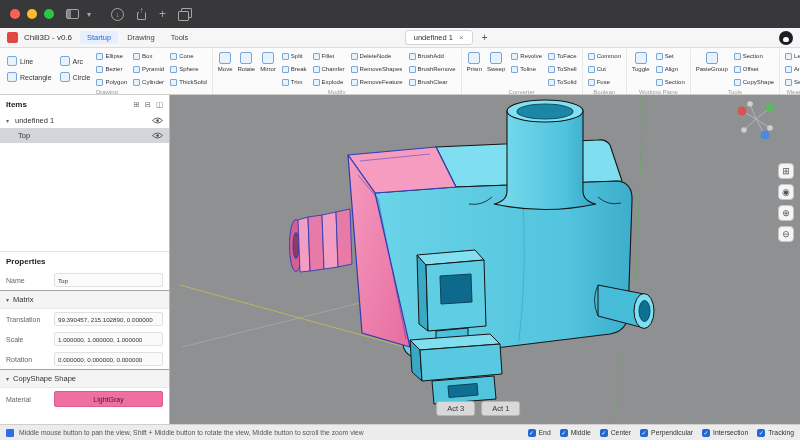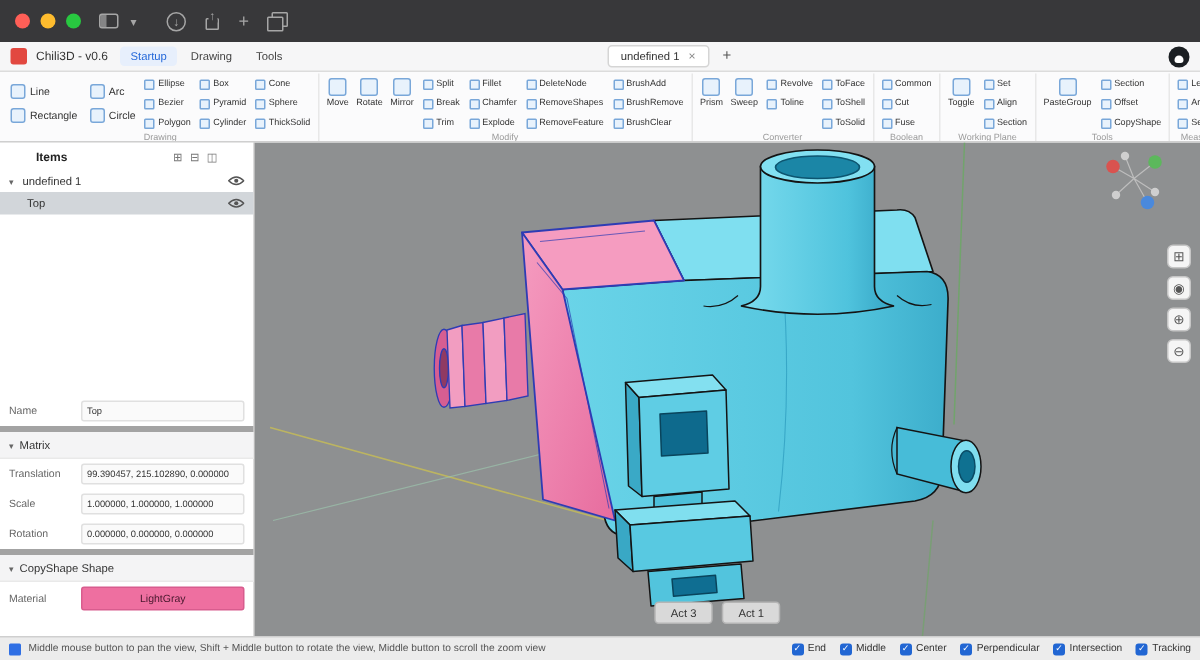--- a/index.html
+++ b/index.html
@@ -51,30 +51,30 @@
 .scol{display:flex;flex-direction:column;gap:1px}
 .sbtn{display:flex;align-items:center;gap:2px;font-size:6px;color:#333;padding:1px 2px;white-space:nowrap;height:12px;border-radius:2px}
 .tallb{display:flex;gap:1px}
 .tbtn{display:flex;flex-direction:column;align-items:center;gap:2px;font-size:6px;color:#333;padding:2px 2px 0;white-space:nowrap;border-radius:2px}
 .ic{width:7px;height:7px;border:1px solid #79a7d9;background:#e8f2fc;border-radius:1px;flex:0 0 auto}
 .icM{width:10px;height:10px;border:1px solid #79a7d9;background:#e8f2fc;border-radius:2px;flex:0 0 auto}
 .icL{width:12px;height:12px;border:1px solid #79a7d9;background:#e8f2fc;border-radius:2px;flex:0 0 auto}
 
 .main{flex:1;display:flex;min-height:0}
 .sidebar{width:170px;background:#fff;border-right:1px solid #b9b9b9;display:flex;flex-direction:column;flex:0 0 auto}
-.phead{display:flex;align-items:flex-end;padding:5px 24px 4px;font-size:8px;font-weight:bold;color:#222}
+.phead{display:flex;align-items:flex-end;padding:5px 6px 4px;font-size:8px;font-weight:bold;color:#222}
 .phicons{margin-left:auto;display:flex;gap:5px;color:#777;font-size:7.5px;font-weight:normal}
 .trow{display:flex;align-items:center;height:15px;padding:0 6px;color:#333;font-size:7.5px;white-space:nowrap}
 .trow.sel{background:#d2d6da}
 .chev{width:9px;color:#666;font-size:6px}
 .indent{width:12px;flex:0 0 auto}
 .teye{margin-left:auto;display:flex;align-items:center}
 .spacer{flex:1}
 .props{padding-bottom:14px}
-.sect{display:flex;align-items:center;gap:4px;padding:4px 6px;font-size:7.5px;color:#333;background:#f4f4f5;border-top:4px solid #a3a3a3;border-bottom:1px solid #e9e9e9}
+.sect{display:flex;align-items:center;gap:4px;padding:4px 6px;font-size:7.5px;color:#333;background:#f4f4f5;border-top:1px solid #a3a3a3;border-bottom:1px solid #e9e9e9}
 .sect .chev{width:auto}
 .prow{display:flex;align-items:center;padding:3px 6px;gap:4px}
 .plabel{width:44px;font-size:7px;color:#666;flex:0 0 auto;white-space:nowrap}
 .pval{flex:1;font-size:6.2px;color:#333;border:1px solid #e0e0e0;background:#fafafa;padding:2.5px 3px;border-radius:2px;white-space:nowrap;overflow:hidden}
 .phdr{display:flex;align-items:center;padding:5px 6px 4px;font-size:8px;font-weight:bold;color:#222;border-top:1px solid #e0e0e0}
 .matbtn{flex:1;background:#ee6fa0;color:#46172c;text-align:center;font-size:7px;padding:3.5px 0;border-radius:2px;border:1px solid #d85c8e}
 
 .viewport{flex:1;position:relative;min-width:0}
 .viewport svg.canvas{position:absolute;inset:0;width:100%;height:100%;display:block}
 .vpctrl{position:absolute;right:6px;top:68px;display:flex;flex-direction:column;gap:5px}
@@ -435,20 +435,21 @@
             <svg width="11" height="7" viewBox="0 0 24 14">
               <path d="M1 7 Q12 -4 23 7 Q12 18 1 7 Z" fill="none" stroke="#555" stroke-width="2"></path>
               <circle cx="12" cy="7" r="3" fill="#555"></circle>
             </svg>
           </span>
       </div>
 
       <div class="spacer"></div>
 
       <div class="props">
+        <div class="phdr">Properties</div>
         <div class="prow">
           <span class="plabel">Name</span>
           <span class="pval">Top</span>
         </div>
         <div class="sect">
           <span class="chev">▾</span>
           <span>Matrix</span>
         </div>
         <div class="prow">
           <span class="plabel">Translation</span>

